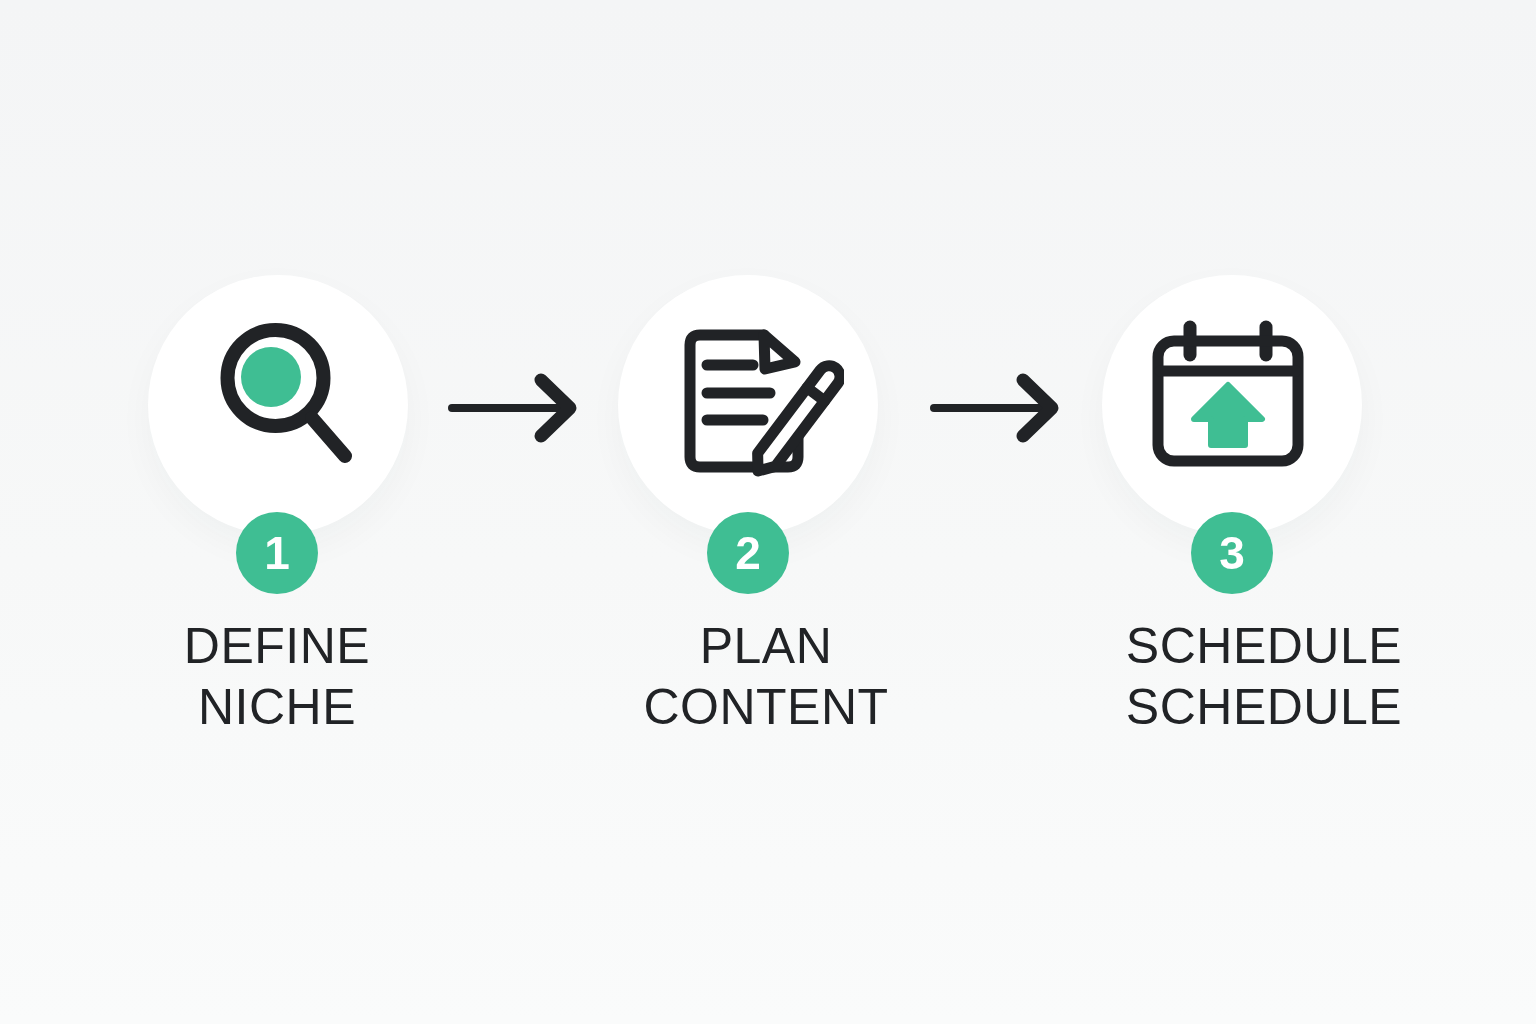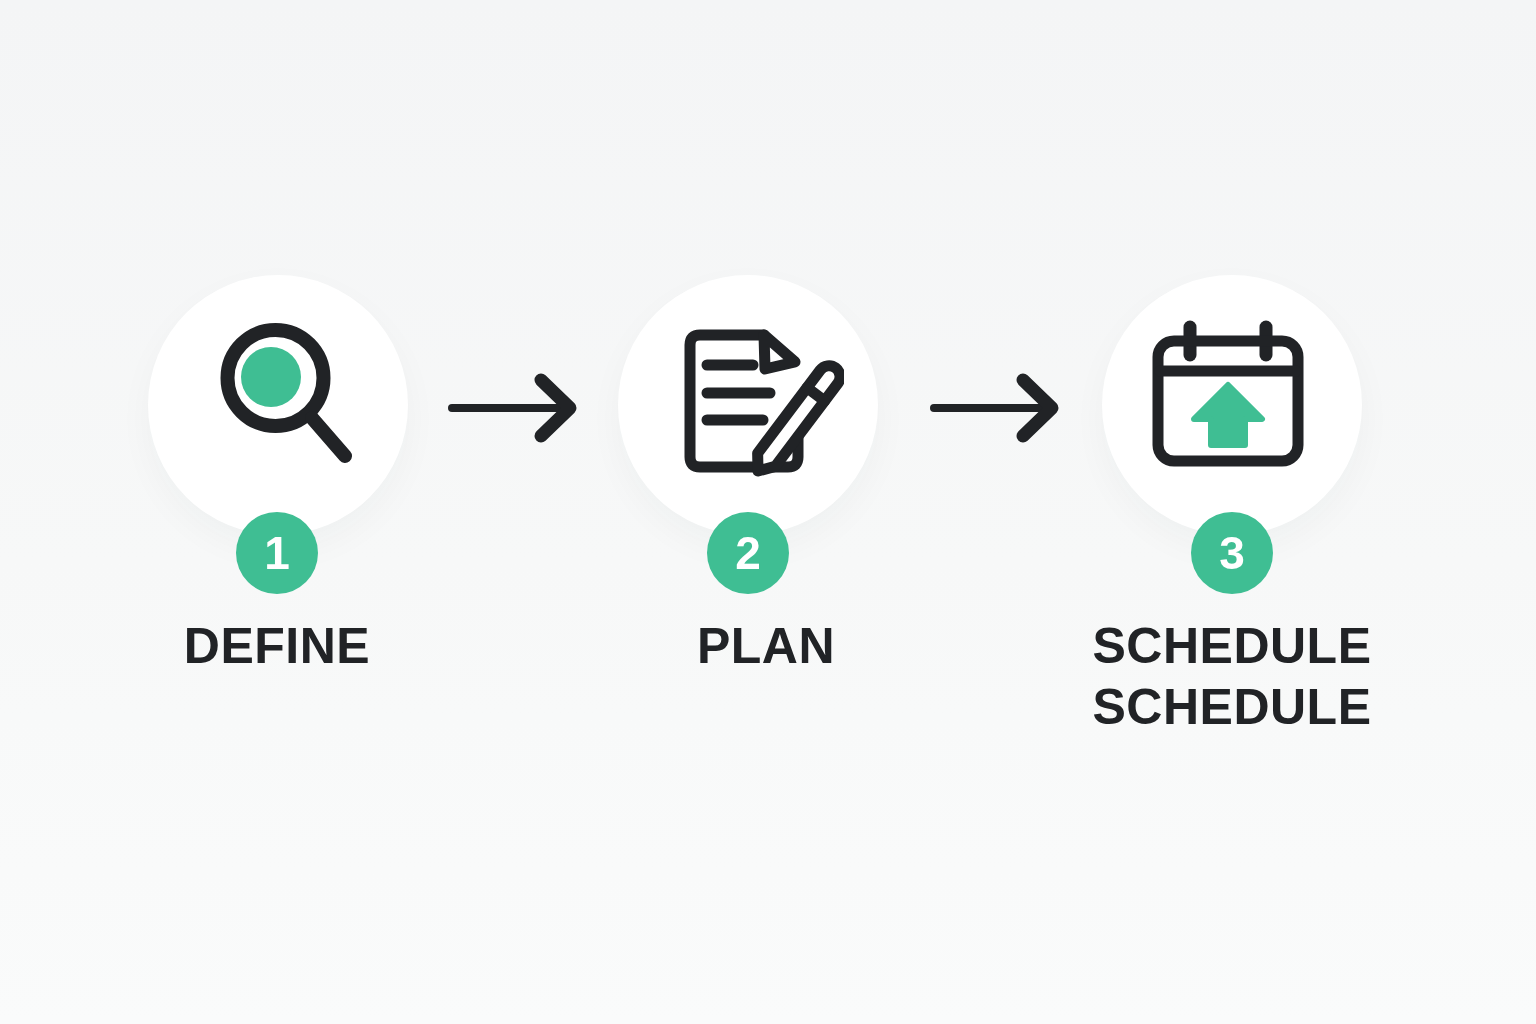--- a/index.html
+++ b/index.html
@@ -25,21 +25,21 @@
   .arrow-head{stroke:var(--dark);fill:none;stroke-linecap:round;stroke-linejoin:round;}
 
   .badge{
     position:absolute;width:82px;height:82px;border-radius:50%;
     background:var(--accent);color:#ffffff;
     display:flex;align-items:center;justify-content:center;
     font-size:46px;font-weight:bold;
   }
   .step-label{
     position:absolute;width:460px;text-align:center;
-    color:var(--dark);font-size:50px;font-weight:bold;
+    color:var(--dark);font-size:50px;font-weight:normal;
     line-height:61px;letter-spacing:0.5px;
   }
   .arrow{position:absolute;width:132px;height:76px;}
 </style>
 </head>
 <body>
 
 <div class="canvas">
 
   <div class="icon-circle" style="left:148px;top:275px;">
@@ -47,20 +47,21 @@
       <circle class="dot-accent" cx="51" cy="54" r="30"></circle>
       <circle class="stroke-dark" cx="55.5" cy="55" r="48" stroke-width="14"></circle>
       <path class="stroke-dark" d="M 92,95 L 125,133" stroke-width="14"></path>
     </svg>
   </div>
   <div class="badge" style="left:236px;top:512px;">
     <span>1</span>
   </div>
   <div class="step-label" style="left:47px;top:616px;">
     <div>DEFINE</div>
+    <div>NICHE</div>
   </div>
 
   <svg class="arrow" style="left:446px;top:370px;" viewBox="0 0 132 76">
     <path class="arrow-shaft" d="M 6,38 H 112" stroke-width="8"></path>
     <path class="arrow-head" d="M 95,10 L 124,38 L 95,66" stroke-width="13"></path>
   </svg>
 
   <div class="icon-circle" style="left:618px;top:275px;">
     <svg class="icon-svg" style="left:56px;top:50px;" width="170" height="152" viewBox="0 0 170 152">
       <path class="stroke-dark" stroke-width="11" d="M 90,10 H 26 Q 16,10 16,20 V 132 Q 16,142 26,142 H 114 Q 124,142 124,132 V 96"></path>
@@ -72,37 +73,38 @@
         <path class="pencil-body" stroke-width="11" d="M 0,0 L 14,-11 H 118 A 11,11 0 0 1 118,11 L 14,11 Z"></path>
         <path class="stroke-dark" stroke-width="11" d="M 96,-11 V 11"></path>
       </g>
     </svg>
   </div>
   <div class="badge" style="left:707px;top:512px;">
     <span>2</span>
   </div>
   <div class="step-label" style="left:536px;top:616px;">
     <div>PLAN</div>
+    <div>CONTENT</div>
   </div>
 
   <svg class="arrow" style="left:928px;top:370px;" viewBox="0 0 132 76">
     <path class="arrow-shaft" d="M 6,38 H 112" stroke-width="8"></path>
     <path class="arrow-head" d="M 95,10 L 124,38 L 95,66" stroke-width="13"></path>
   </svg>
 
   <div class="icon-circle" style="left:1102px;top:275px;">
     <svg class="icon-svg" style="left:46px;top:40px;" width="160" height="160" viewBox="0 0 160 160">
       <path class="stroke-dark" stroke-width="13" d="M 42,12 V 40"></path>
       <path class="stroke-dark" stroke-width="13" d="M 118,12 V 40"></path>
       <rect class="stroke-dark" stroke-width="11" x="10" y="26" width="140" height="120" rx="16"></rect>
       <path class="stroke-dark" stroke-width="11" d="M 12,56 H 148"></path>
       <path class="fill-accent" stroke-width="6" d="M 80,70 L 114,104 L 97,104 L 97,130 L 63,130 L 63,104 L 46,104 Z"></path>
     </svg>
   </div>
   <div class="badge" style="left:1191px;top:512px;">
     <span>3</span>
   </div>
-  <div class="step-label" style="left:1002px;top:616px;">
+  <div class="step-label" style="left:1034px;top:616px;">
     <div>SCHEDULE</div>
     <div>SCHEDULE</div>
   </div>
 
 </div>
 
 </body></html>

